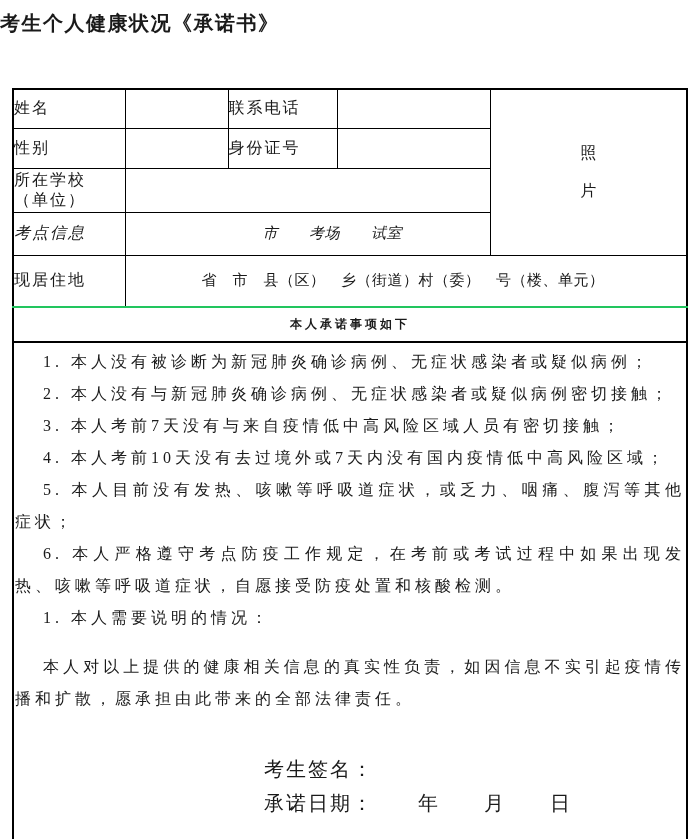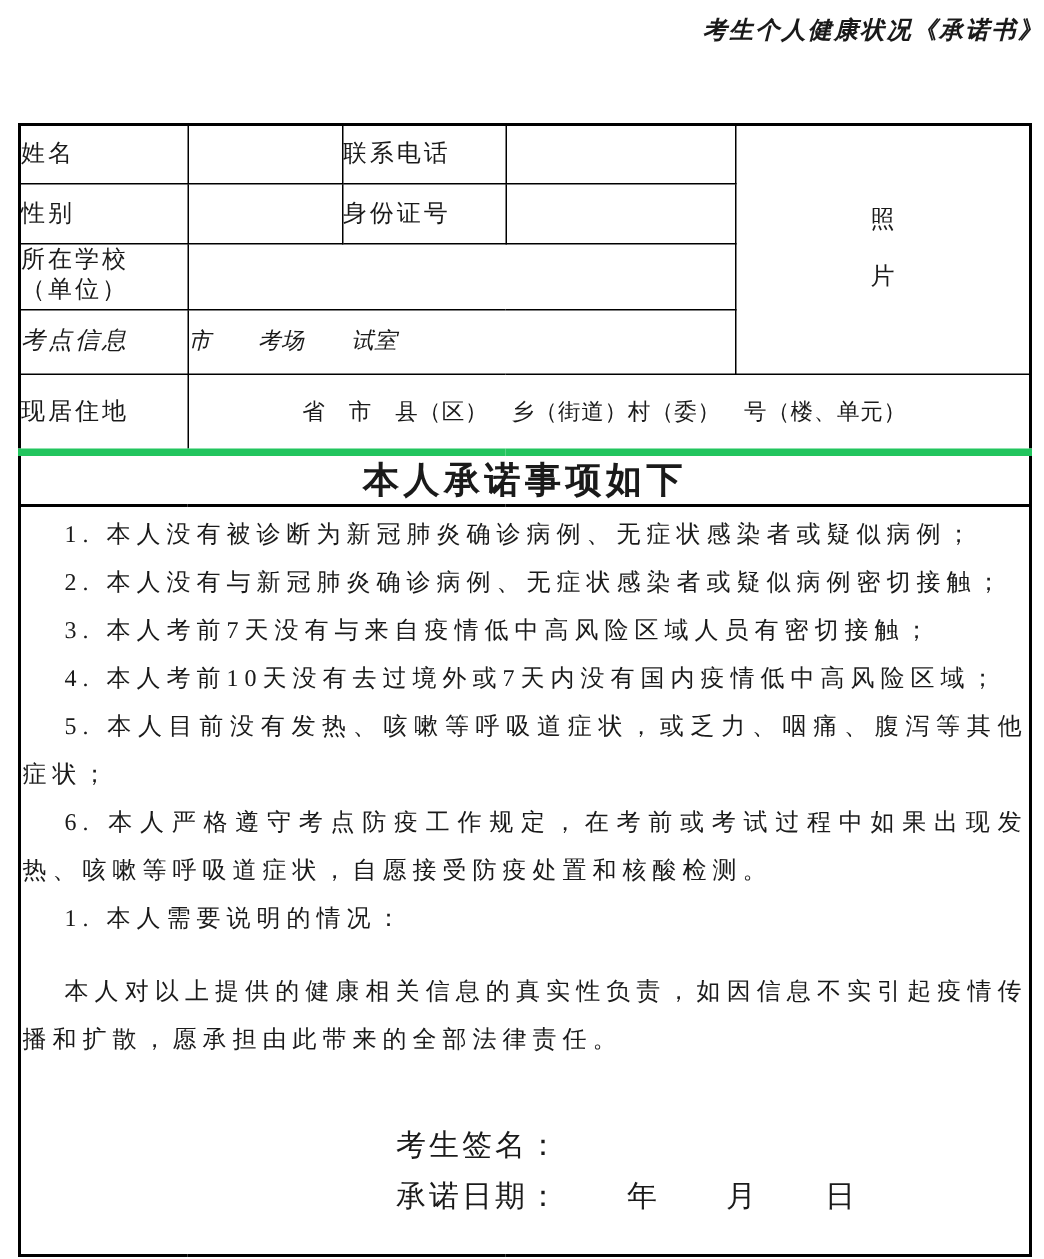--- a/index.html
+++ b/index.html
@@ -4,24 +4,23 @@
 <style>
   html,body { margin:0; padding:0; }
   body {
     width:696px; height:839px; background:#ffffff;
     font-family:"Liberation Serif","DejaVu Serif",serif;
     color:#1a1a1a;
     overflow:hidden;
   }
   .doc-title {
     margin:10px 0 0 0;
-    text-align:right;
-    font-size:16px; font-weight:bold;
+    text-align:left;
+    font-size:20px; font-weight:bold;
     letter-spacing:1.5px;
-    font-style:italic;
   }
   table.form-table {
     border-collapse:collapse;
     table-layout:fixed;
     width:674px;
     margin:51px 0 0 12px;
     border:2px solid #000;
   }
   .form-table td {
     border:1px solid #000;
@@ -38,32 +37,32 @@
   tr.r6 { height:35px; }
   tr.r7 { height:500px; }
   td.label-cell { text-align:left; }
   td.label-cell .lbl-line { display:block; line-height:20px; }
   td.photo-cell {
     text-align:center; vertical-align:middle;
     letter-spacing:0;
   }
   td.photo-cell .photo-char { display:block; line-height:38px; font-size:16px; }
   td.exam-site-value {
-    text-align:left; 
+    text-align:left; padding-left:137px;
     font-size:15px; letter-spacing:0.5px;
   }
   td.residence-value {
     text-align:left; padding-left:76px;
     font-size:15px; letter-spacing:0.5px;
   }
   tr.section-header-row td {
-    border-top:5px solid #22c55e;
+    border-top:2px solid #22c55e;
     border-bottom:2px solid #000;
     text-align:center;
-    font-size:24px; font-weight:bold;
+    font-size:12px; font-weight:bold;
     letter-spacing:3px;
   }
   td.body-cell {
     vertical-align:top;
     padding:3px 1px 0 1px;
   }
   .body-cell p {
     margin:0;
     font-size:16px;
     letter-spacing:4px;

